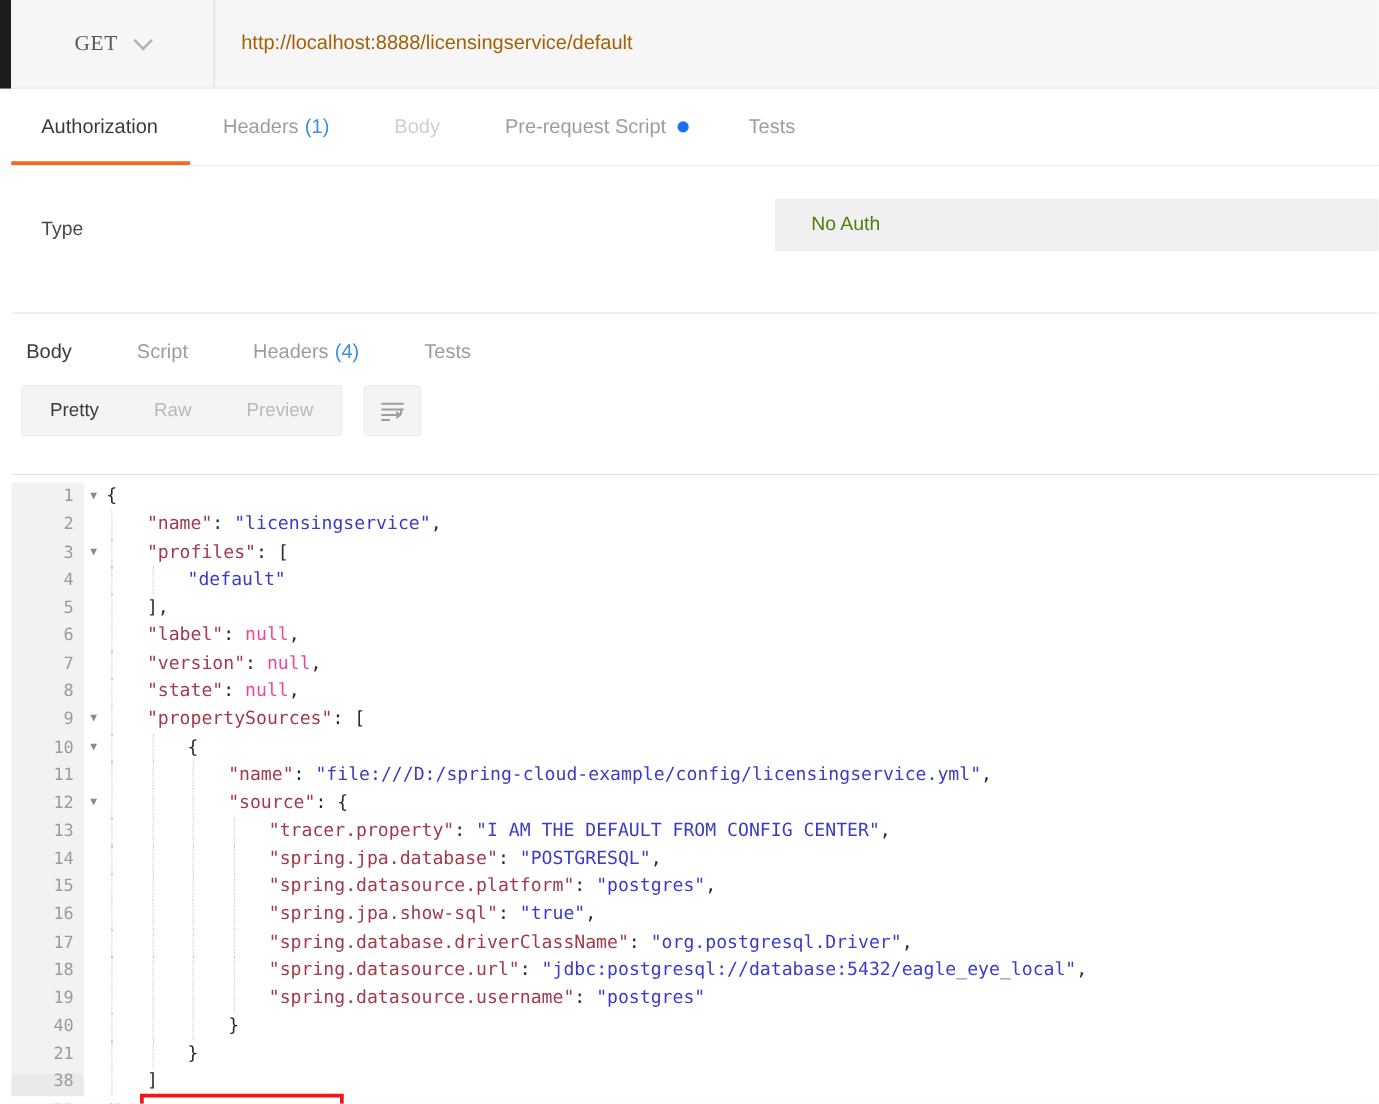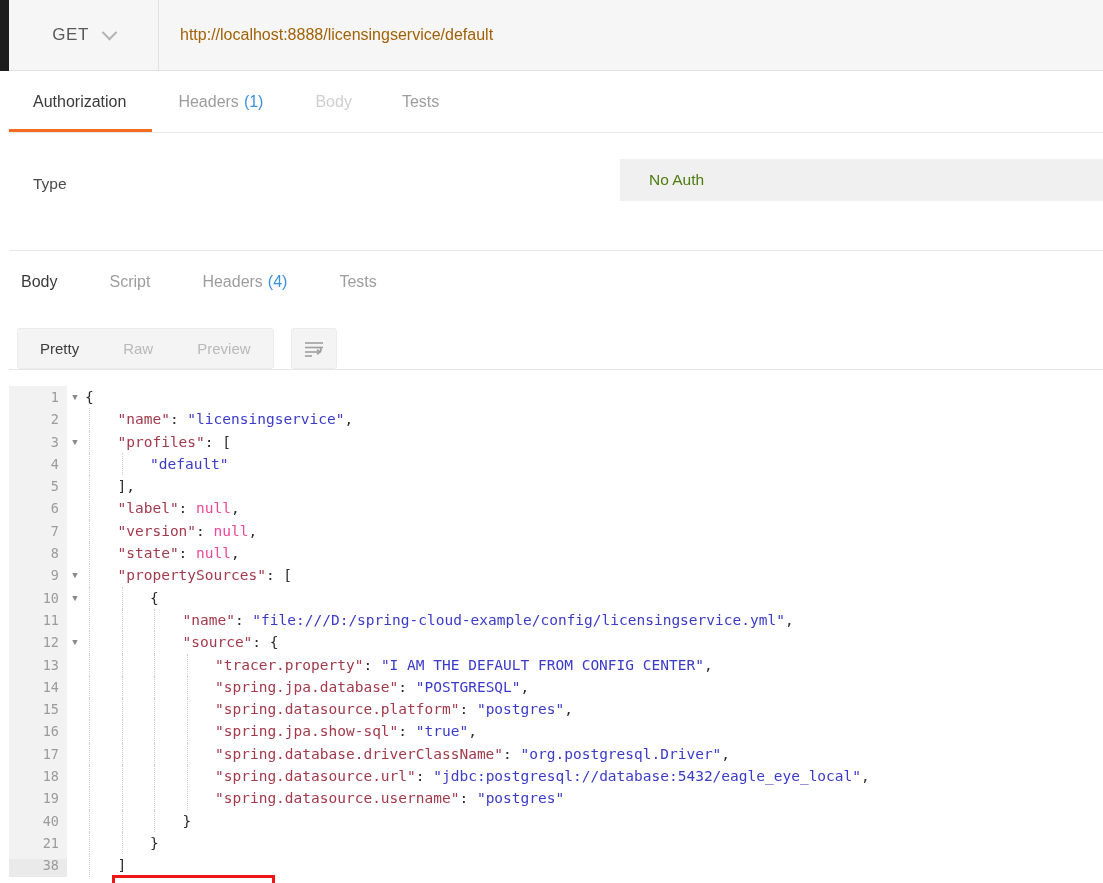--- a/index.html
+++ b/index.html
@@ -35,28 +35,29 @@
   .url-row {
     position: absolute;
     left: 9px; top: 0;
     width: 1094px; height: 71px;
     background: #f6f6f6;
     border-bottom: 1px solid #e2e2e2;
     display: flex;
     align-items: stretch;
   }
   .method-box {
-    width: 150px;
+    width: 163px;
     display: flex;
     align-items: center;
     justify-content: center;
     gap: 15px;
     border-right: 1px solid #e2e2e2;
     background: #f6f6f6;
     cursor: pointer;
+    font-family: Liberation Serif, serif;
   }
   .method-label {
     font-size: 17px;
     color: #58595b;
     letter-spacing: .6px;
   }
   .chev {
     display: inline-block;
     width: 11px; height: 11px;
     border-right: 2px solid #b3b3b3;
@@ -151,26 +152,26 @@
     width: 1094px; height: 63px;
     background: #ffffff;
     border-bottom: 1px solid #e8e8e8;
     display: flex;
     align-items: flex-end;
   }
 
   
   .fmt-bar {
     position: absolute;
-    left: 9px; top: 298px;
+    left: 9px; top: 308px;
     width: 1094px; height: 72px;
     background: #ffffff;
     border-bottom: 1px solid #e6e6e6;
     display: flex;
-    align-items: flex-end;
+    align-items: flex-start;
     padding-left: 8px;
     gap: 17px;
   }
   .seg-group {
     display: flex;
     background: #f4f4f4;
     border: 1px solid #ececec;
     border-radius: 3px;
     height: 41px;
     align-items: stretch;
@@ -334,20 +335,24 @@
       <div class="tab active" style="padding-left: 24px; padding-right: 26px;">
         <span>Authorization</span>
         <span class="bar"></span>
       </div>
       <div class="tab" style="padding-left: 26px; padding-right: 26px;">
         <span>Headers</span>
         <span class="count">(1)</span>
       </div>
       <div class="tab dim" style="padding-left: 26px; padding-right: 26px;">
         <span>Body</span>
+      </div>
+      <div class="tab" style="padding-left: 26px; padding-right: 24px;">
+        <span>Pre-request Script</span>
+        <span class="dot"></span>
       </div>
       <div class="tab" style="padding-left: 24px; padding-right: 26px;">
         <span>Tests</span>
       </div>
     </div>
 
   <div class="auth-panel">
     <div class="auth-type-label">Type</div>
     <div class="auth-select">
       <span>No Auth</span>

